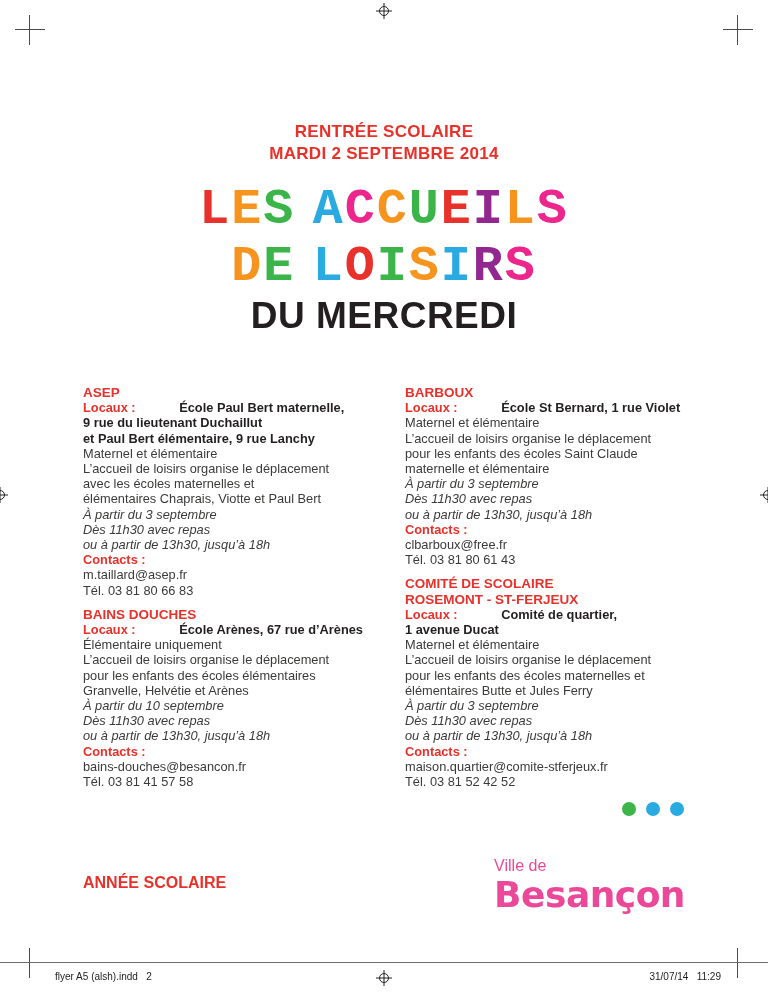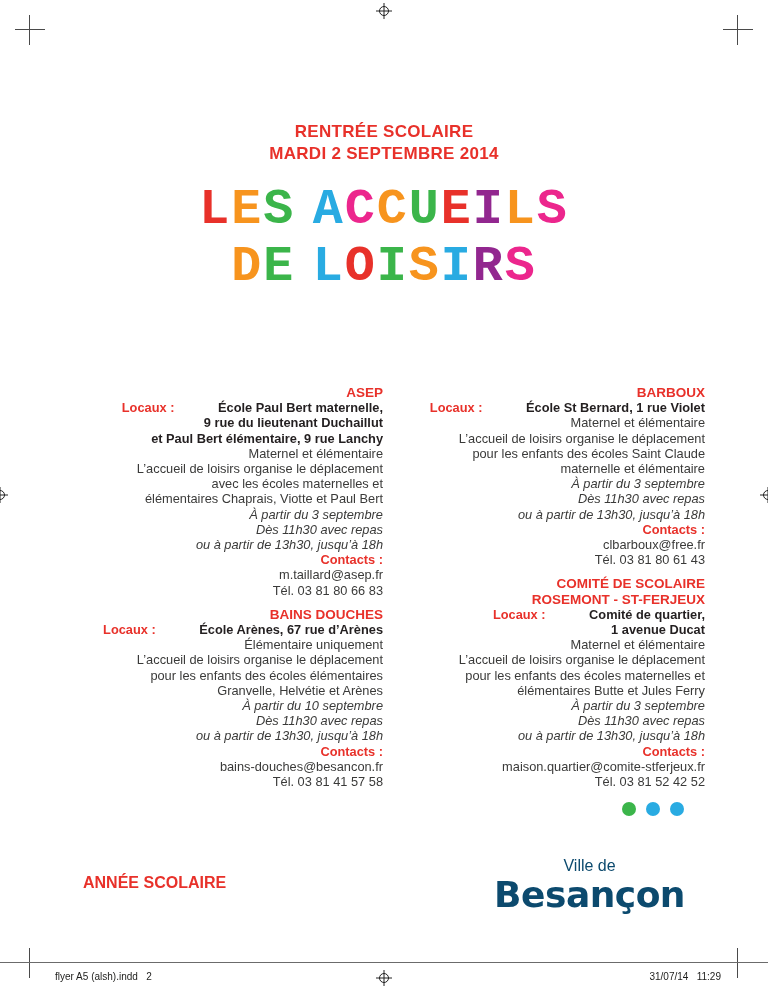--- a/index.html
+++ b/index.html
@@ -31,36 +31,36 @@
                 font-family:Liberation Mono, monospace; font-weight:bold;
                 font-size:50px; line-height:57px; letter-spacing:2px; }
   .letter { display:inline-block; }
   .letter.space { width:.35em; }
 
   .subtitle { position:absolute; top:295px; left:0; width:768px; text-align:center;
               font-weight:bold; font-size:37px; letter-spacing:.5px; color:#231f20; }
 
   .columns { position:absolute; top:385px; left:83px; width:622px; display:flex; gap:22px;
              color:#3a3a39; font-size:12.8px; line-height:15.2px; }
-  .col { width:300px;text-align:right; }
+  .col { width:300px; }
   section { margin-bottom:9px; }
   .sec-title { color:#e8312a; font-size:13.5px; font-weight:bold; white-space:pre-line; }
   .columns p { white-space:pre-line; }
   .red-label { color:#e8312a; font-weight:bold; }
   .bold-txt { font-weight:bold; color:#231f20;margin-left:40px; }
   .sched { font-style:italic; }
 
   .dots-row { position:absolute; top:802px; left:622px; display:flex; gap:10px; }
   .dot { width:14px; height:14px; border-radius:50%; display:inline-block; }
 
   .annee { position:absolute; left:83px; top:871px; font-weight:bold; font-size:16px; line-height:23px; }
   .annee-label { color:#e8312a; }
   .annee-value { color:#3a3a39; }
 
-  .logo { position:absolute; right:83px; top:856px; text-align:center; color:#0c4a6e; }
+  .logo { position:absolute; right:83px; top:856px; text-align:left; color:#ec4899; }
   .logo-top { font-size:16px; line-height:19px; }
   .logo-name { font-size:36px; line-height:40px; font-weight:bold; letter-spacing:-.5px;
                font-family:"DejaVu Sans", sans-serif; }
 
   .footer-rule { position:absolute; top:962px; left:0; width:768px; height:1px; background:#6b6b6b; }
   .footer-file { position:absolute; left:55px;  top:971px; font-size:10px; color:#1d1d1b; white-space:pre; }
   .footer-time { position:absolute; right:47px; top:971px; font-size:10px; color:#1d1d1b; white-space:pre; }
 </style>
 </head>
 <body>
@@ -103,20 +103,21 @@
 
   <div class="header-red">
     <div>RENTRÉE SCOLAIRE</div>
     <div>MARDI 2 SEPTEMBRE 2014</div>
   </div>
 
   <div class="title-wrap">
     <div><span class="letter" style="color: rgb(232, 49, 42);">L</span><span class="letter" style="color: rgb(247, 148, 30);">E</span><span class="letter" style="color: rgb(59, 181, 74);">S</span><span class="letter space"> </span><span class="letter" style="color: rgb(41, 171, 226);">A</span><span class="letter" style="color: rgb(236, 38, 141);">C</span><span class="letter" style="color: rgb(247, 148, 30);">C</span><span class="letter" style="color: rgb(59, 181, 74);">U</span><span class="letter" style="color: rgb(232, 49, 42);">E</span><span class="letter" style="color: rgb(146, 39, 143);">I</span><span class="letter" style="color: rgb(247, 148, 30);">L</span><span class="letter" style="color: rgb(236, 38, 141);">S</span></div>
     <div><span class="letter" style="color: rgb(247, 148, 30);">D</span><span class="letter" style="color: rgb(59, 181, 74);">E</span><span class="letter space"> </span><span class="letter" style="color: rgb(41, 171, 226);">L</span><span class="letter" style="color: rgb(232, 49, 42);">O</span><span class="letter" style="color: rgb(59, 181, 74);">I</span><span class="letter" style="color: rgb(247, 148, 30);">S</span><span class="letter" style="color: rgb(41, 171, 226);">I</span><span class="letter" style="color: rgb(146, 39, 143);">R</span><span class="letter" style="color: rgb(236, 38, 141);">S</span></div>
   </div>
+  <div class="subtitle">DU MERCREDI</div>
 
   <div class="columns">
     <div class="col">
 
       <section>
         <h2 class="sec-title">ASEP</h2>
         <p><span class="red-label">Locaux : </span><span class="bold-txt">École Paul Bert maternelle,
 9 rue du lieutenant Duchaillut
 et Paul Bert élémentaire, 9 rue Lanchy</span></p>
         <p>Maternel et élémentaire

